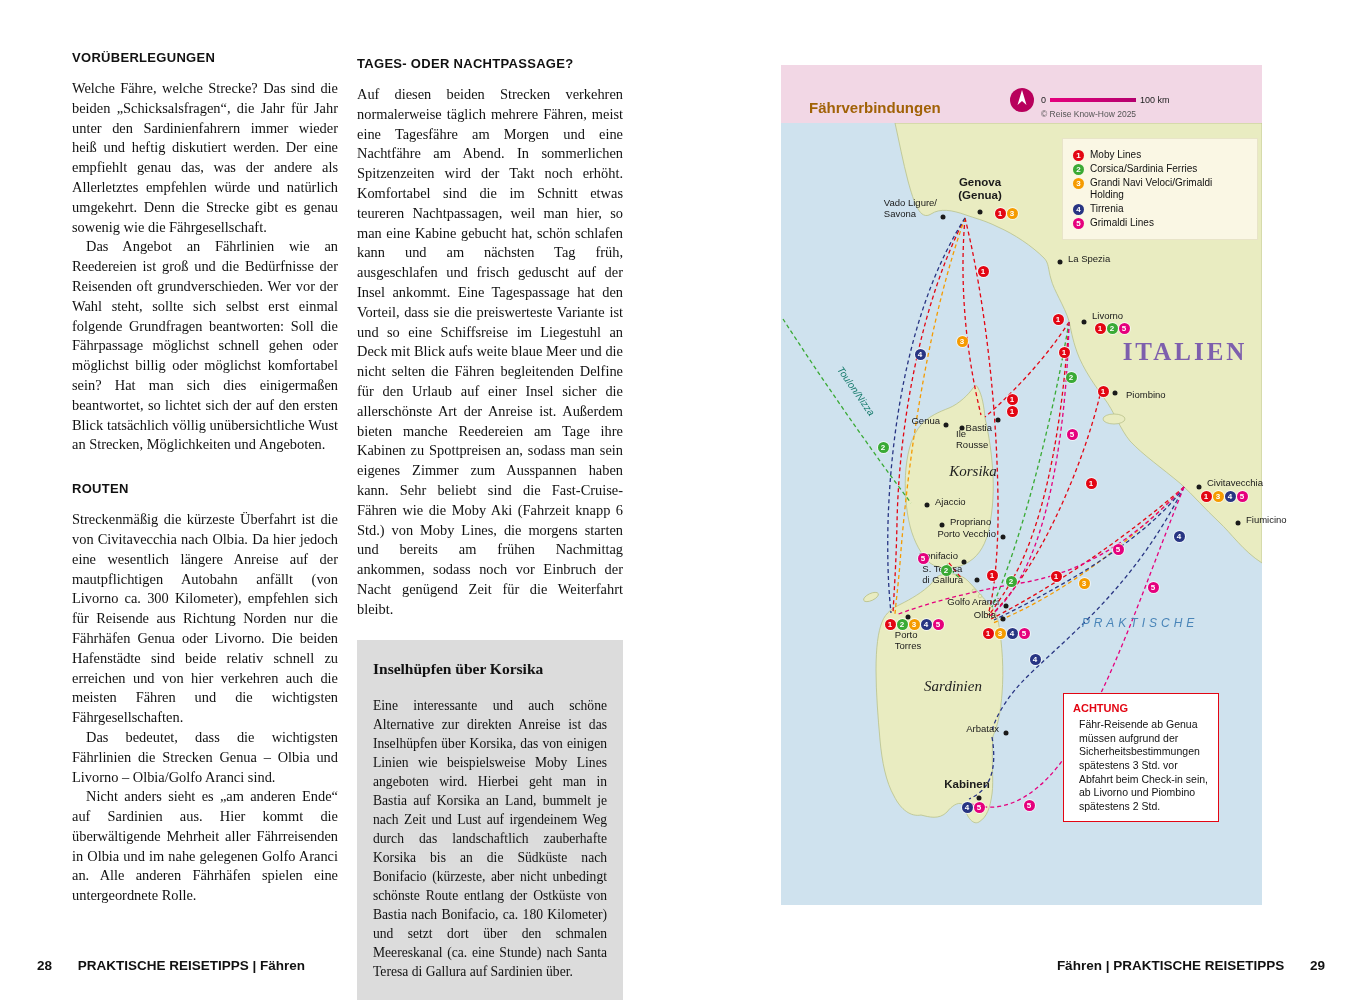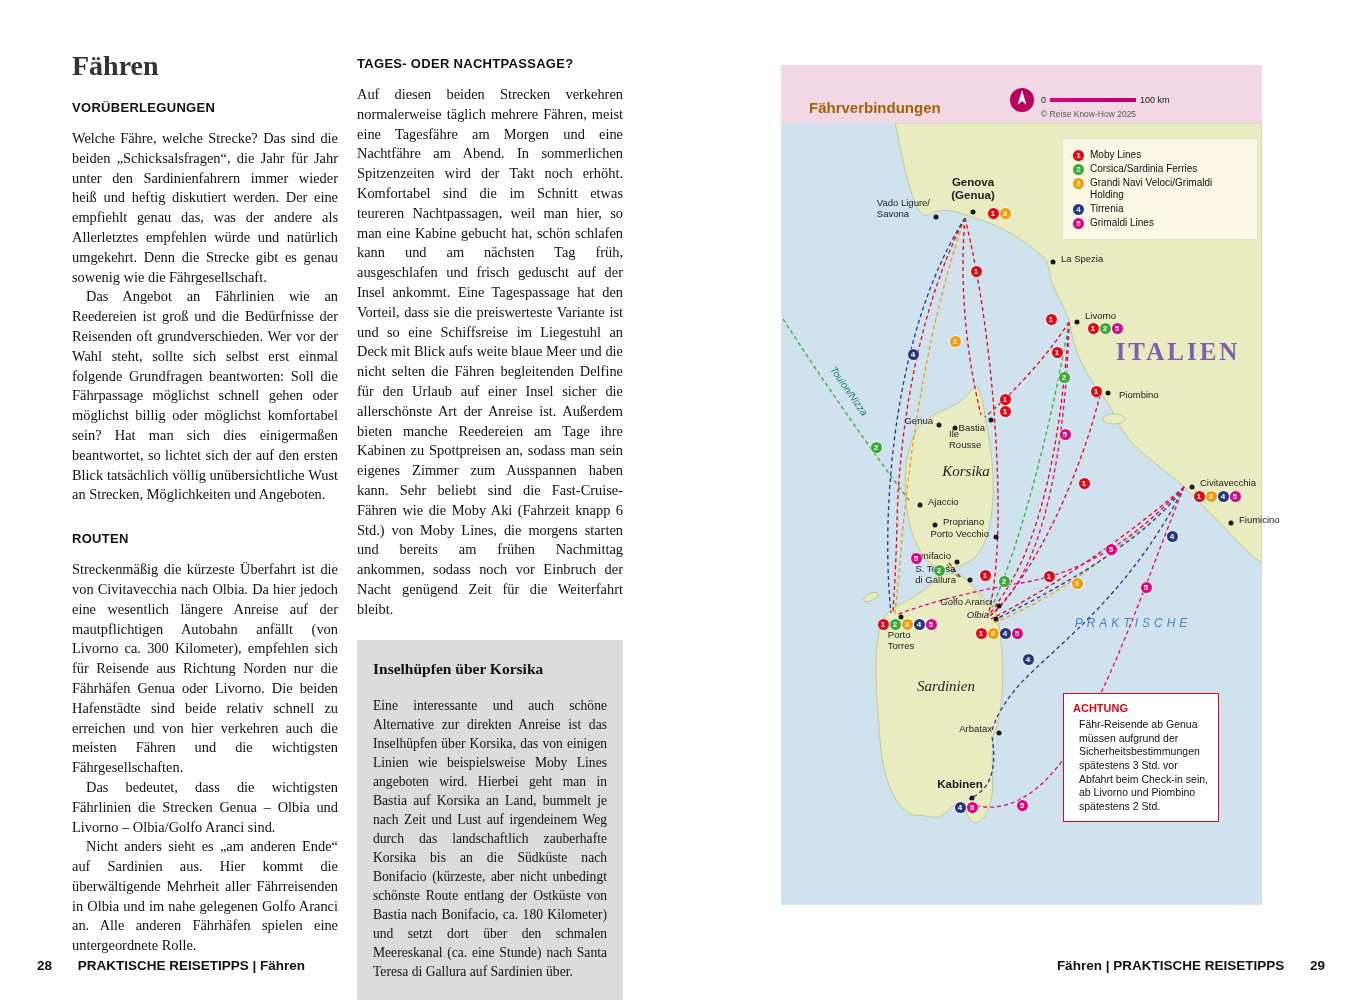--- a/index.html
+++ b/index.html
@@ -34,21 +34,21 @@
   .map-header{position:relative;width:100%;height:58px;background:#f2d7e5;}
   .map-title{position:absolute;left:20px;top:34px;font:bold 15px "Liberation Sans",sans-serif;color:#a16207;margin-left:8px;}
   .compass{position:absolute;left:228px;top:22px;width:26px;height:26px;}
   .scalebar{position:absolute;left:260px;top:30px;font:9px "Liberation Sans",sans-serif;color:#222;
             display:flex;align-items:center;gap:4px;}
   .scalebar .bar{display:inline-block;width:86px;height:4px;background:linear-gradient(to right,#e5007d,#b4006e);}
   .copyright{position:absolute;left:260px;top:44px;font:8.5px "Liberation Sans",sans-serif;color:#555;}
 
   .map-body{position:relative;width:481px;height:782px;}
   .map-body > svg{position:absolute;left:0;top:0;}
-  #map-overlay{position:absolute;left:8px;top:0;width:481px;height:782px;}
+  #map-overlay{position:absolute;left:15px;top:0;width:481px;height:782px;}
 
   .legend{position:absolute;top:15px;right:4px;width:196px;background:#faf7e4;border:1px solid #e8e4c8;
           padding:8px 10px;box-sizing:border-box;}
   .lg-row{display:flex;align-items:flex-start;gap:6px;margin:2px 0;
           font:10px/1.2 "Liberation Sans",sans-serif;color:#111;}
   .lgbadge{flex:0 0 11px;width:11px;height:11px;border-radius:50%;color:#fff;
            font:bold 8px/11px "Liberation Sans",sans-serif;text-align:center;margin-top:0.5px;}
 
   .warnbox{position:absolute;left:282px;top:570px;width:156px;background:#fff;border:1.5px solid #e30613;
            padding:8px 9px;box-sizing:border-box;}
@@ -63,21 +63,20 @@
   .city-major{font-weight:bold;font-size:11.5px;text-align:center;}
   .region{font:bold 25px "Liberation Serif",serif;color:#7d5fad;letter-spacing:3px;white-space:nowrap;}
   .island{font:italic 15px "Liberation Serif",serif;color:#222;white-space:nowrap;}
   .sea{font:italic 12px "Liberation Sans",sans-serif;color:#4a85b8;letter-spacing:4px;white-space:nowrap;}
   .route-label{font:italic 10px "Liberation Sans",sans-serif;color:#157a6b;white-space:nowrap;}
 </style>
 </head>
 <body>
 
 <div class="col" id="col1">
-  <h1 class="page-title">Fähren</h1>
   <h3 class="sec first">VORÜBERLEGUNGEN</h3>
   <p>Welche Fähre, welche Strecke? Das sind die beiden „Schicksalsfragen“, die Jahr für Jahr unter den Sardinienfahrern immer wieder heiß und heftig diskutiert werden. Der eine empfiehlt genau das, was der andere als Allerletztes empfehlen würde und natürlich umgekehrt. Denn die Strecke gibt es genau sowenig wie die Fährgesellschaft.</p>
   <p class="ind">Das Angebot an Fährlinien wie an Reedereien ist groß und die Bedürfnisse der Reisenden oft grundverschieden. Wer vor der Wahl steht, sollte sich selbst erst einmal folgende Grundfragen beantworten: Soll die Fährpassage möglichst schnell gehen oder möglichst billig oder möglichst komfortabel sein? Hat man sich dies einigermaßen beantwortet, so lichtet sich der auf den ersten Blick tatsächlich völlig unübersichtliche Wust an Strecken, Möglichkeiten und Angeboten.</p>
   <h3 class="sec">ROUTEN</h3>
   <p>Streckenmäßig die kürzeste Überfahrt ist die von Civitavecchia nach Olbia. Da hier jedoch eine wesentlich längere Anreise auf der mautpflichtigen Autobahn anfällt (von Livorno ca. 300 Kilometer), empfehlen sich für Reisende aus Richtung Norden nur die Fährhäfen Genua oder Livorno. Die beiden Hafenstädte sind beide relativ schnell zu erreichen und von hier verkehren auch die meisten Fähren und die wichtigsten Fährgesellschaften.</p>
   <p class="ind">Das bedeutet, dass die wichtigsten Fährlinien die Strecken Genua – Olbia und Livorno – Olbia/Golfo Aranci sind.</p>
   <p class="ind">Nicht anders sieht es „am anderen Ende“ auf Sardinien aus. Hier kommt die überwältigende Mehrheit aller Fährreisenden in Olbia und im nahe gelegenen Golfo Aranci an. Alle anderen Fährhäfen spielen eine untergeordnete Rolle.</p>
 </div>
 
 <div class="col" id="col2">
@@ -178,21 +177,21 @@
         <span class="dot" style="left: 207px; top: 414px;"></span>
         <div class="place" style="left: 200px; top: 411px; transform: translate(-100%, -50%);">Porto Vecchio</div>
         <span class="dot" style="left: 168px; top: 439px;"></span>
         <div class="place" style="left: 162px; top: 433px; transform: translate(-100%, -50%);">Bonifacio</div>
         <span class="dot" style="left: 181px; top: 457px;"></span>
         <div class="place" style="left: 167px; top: 452px; transform: translate(-100%, -50%);">S. Teresa
 di Gallura</div>
         <span class="dot" style="left: 210px; top: 483px;"></span>
         <div class="place" style="left: 203px; top: 479px; transform: translate(-100%, -50%);">Golfo Aranci</div>
         <span class="dot" style="left: 207px; top: 496px;"></span>
-        <div class="place" style="left: 200px; top: 492px; transform: translate(-100%, -50%); font-style: italic;">Olbia</div>
+        <div class="place" style="left: 200px; top: 492px; transform: translate(-100%, -50%);">Olbia</div>
         <span class="dot" style="left: 112px; top: 494px;"></span>
         <div class="place" style="left: 112px; top: 518px; transform: translate(-50%, -50%);">Porto
 Torres</div>
         <span class="dot" style="left: 210px; top: 610px;"></span>
         <div class="place" style="left: 203px; top: 606px; transform: translate(-100%, -50%);">Arbatax</div>
         <span class="dot" style="left: 183px; top: 675px;"></span>
         <div class="place city-major" style="left: 171px; top: 662px; transform: translate(-50%, -50%);">Kabinen</div>
         <div class="place region" style="left: 389px; top: 229px; transform: translate(-50%, -50%);">ITALIEN</div>
         <div class="place island" style="left: 177px; top: 348px; transform: translate(-50%, -50%);">Korsika</div>
         <div class="place island" style="left: 157px; top: 563px; transform: translate(-50%, -50%);">Sardinien</div>

